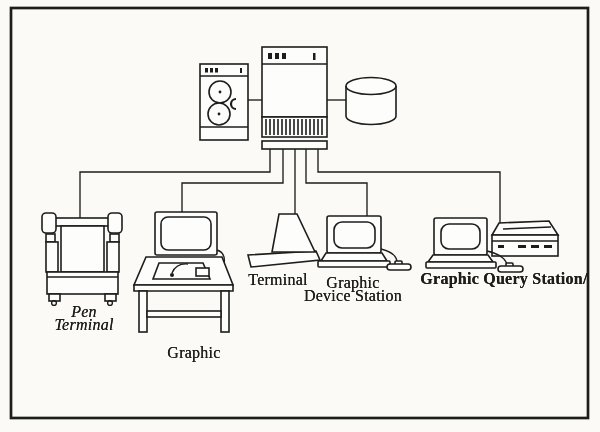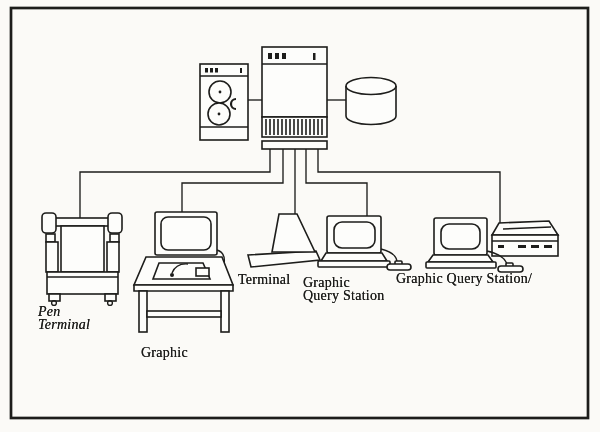--- a/index.html
+++ b/index.html
@@ -10,22 +10,22 @@
     overflow:hidden;
   }
   svg.art { position:absolute; left:0; top:0; color:var(--ink,#1d1d1b); }
   svg .s  { fill:none; stroke:currentColor; stroke-width:1.6; stroke-linecap:butt; stroke-linejoin:miter; }
   svg .w  { fill:var(--paper,#fdfdfb); stroke:currentColor; stroke-width:1.6; stroke-linejoin:miter; }
   svg .f  { fill:currentColor; stroke:none; }
   svg .thin  { stroke-width:1.35; }
   svg .thick { stroke-width:2.2; }
   svg .frame { stroke-width:2.7; }
   .label {
-    position:absolute; text-align:left;
-    color:var(--ink,#1d1d1b); font-size:14px; line-height:13px;
+    position:absolute; text-align:center;
+    color:var(--ink,#1d1d1b); font-size:16px; line-height:13px;
     letter-spacing:.25px; text-shadow:0 0 .6px currentColor;
     white-space:nowrap;
   }
   .label span { display:block; }
 </style>
 </head>
 <body>
 
 <div class="stage">
 
@@ -149,20 +149,20 @@
   <div class="label" style="left:141px; top:346px; width:106px;">
     <span>Graphic</span>
   </div>
 
   <div class="label" style="left:238px; top:273px; width:80px;">
     <span>Terminal</span>
   </div>
 
   <div class="label" style="left:303px; top:276px; width:100px;">
     <span>Graphic</span>
-    <span>Query Station</span>
+    <span>Device Station</span>
   </div>
 
-  <div class="label" style="left:396px; top:272px; width:168px;">
+  <div class="label" style="left:420px; top:272px; width:168px;font-weight:bold;">
     <span>Graphic Query Station/</span>
   </div>
 
 </div>
 
 </body></html>

